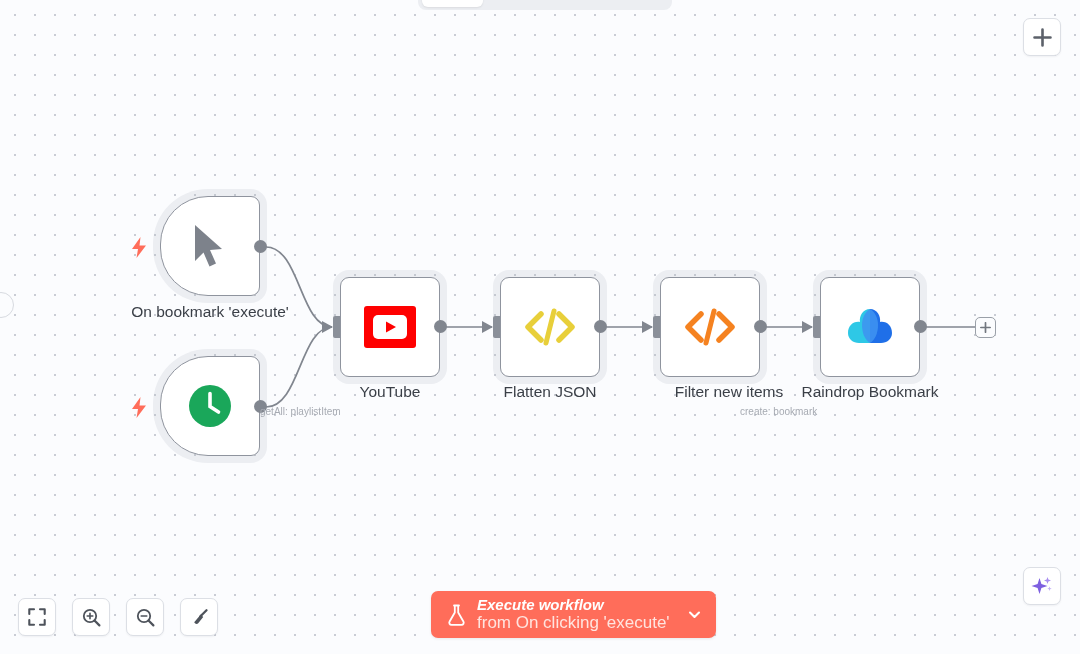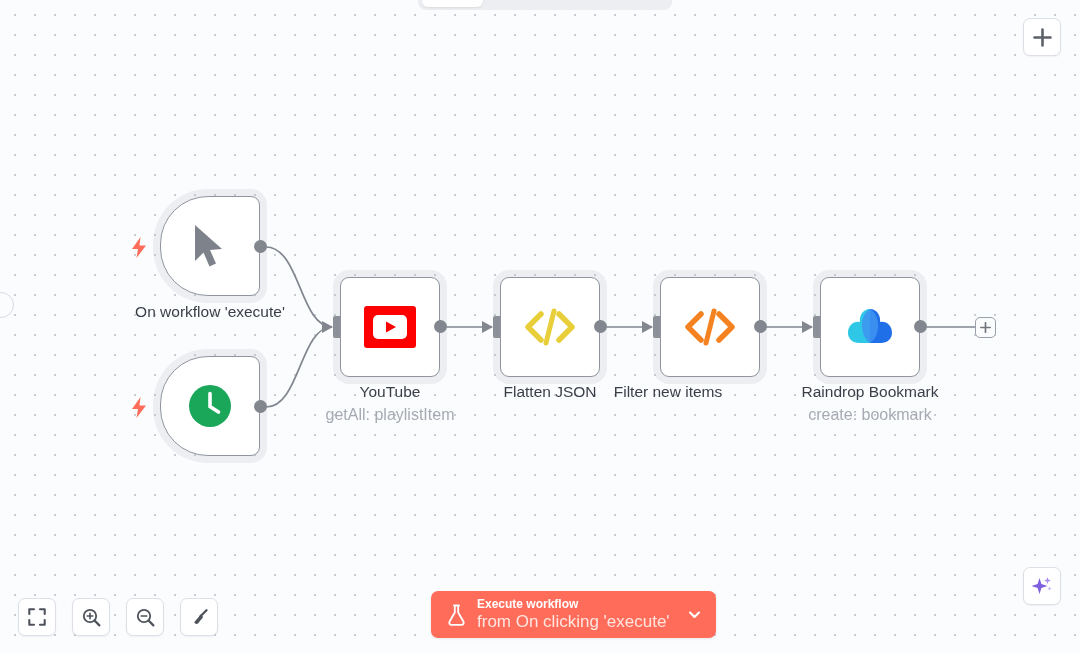--- a/index.html
+++ b/index.html
@@ -98,21 +98,21 @@
     background: #ff6d5a;
     border-radius: 7px;
     display: flex;
     align-items: center;
     padding: 0 14px 0 16px;
     gap: 11px;
     cursor: pointer;
     box-shadow: 0 1px 3px rgba(0,0,0,.08);
   }
   .execute-text { display: flex; flex-direction: column; line-height: 1.18; }
-  .execute-title { color: #ffffff; font-size: 12px; font-weight: 600; white-space: nowrap; }
+  .execute-title { color: #ffffff; font-size: 15px; font-weight: 600; white-space: nowrap; font-style: italic; }
   .execute-sub { color: #ffe4df; font-size: 17px; white-space: nowrap; }
   .execute-chevron { margin-left: 6px; display: flex; align-items: center; }
 
   
   .node {
     position: absolute;
     width: 100px;
     height: 100px;
     background: #ffffff;
     border: 1.6px solid #8f949e;
@@ -134,22 +134,22 @@
     text-align: center;
     font-size: 15.5px;
     color: #3a3f47;
     white-space: nowrap;
   }
   .node-sublabel {
     position: absolute;
     width: 260px;
     left: 50%;
     transform: translateX(-50%);
-    text-align: center;
-    font-size: 16px;
+    text-align: left;
+    font-size: 10px;
     color: #a6aab2;
     white-space: nowrap;
   }
 
   .bolt {
     position: absolute;
     display: flex;
     align-items: center;
     justify-content: center;
   }
@@ -225,21 +225,21 @@
       <svg width="16" height="21" viewBox="0 0 16 21">
         <path d="M9.5 0 L1 12 L7 12 L5.5 21 L15 8.5 L8.5 8.5 Z" fill="#ff6d5a"></path>
       </svg>
     </div>
     <div class="node trigger" style="left:160px; top:196px;">
       <svg width="40" height="46" viewBox="0 0 40 46">
         <path d="M5 2 L5 38 L13.5 29.5 L19.5 43.5 L26 40.5 L20 27 L32 26 Z" fill="#7d828b"></path>
       </svg>
     </div>
     <div class="out-dot" style="left:254px; top:240px;"></div>
-    <div class="node-label" style="left:210px; top:303px;">On workflow 'execute'</div>
+    <div class="node-label" style="left:210px; top:303px;">On bookmark 'execute'</div>
 
     <div class="bolt" style="left:128px; top:395px; width:22px; height:24px;">
       <svg width="16" height="21" viewBox="0 0 16 21">
         <path d="M9.5 0 L1 12 L7 12 L5.5 21 L15 8.5 L8.5 8.5 Z" fill="#ff6d5a"></path>
       </svg>
     </div>
     <div class="node trigger" style="left:160px; top:356px;">
       <svg width="46" height="46" viewBox="0 0 46 46">
         <circle cx="23" cy="23" r="21" fill="#1aa75a"></circle>
         <path d="M23 10.5 L23 23.5 L31.5 29" stroke="#ffffff" stroke-width="3.6" stroke-linecap="round" fill="none"></path>
@@ -272,21 +272,21 @@
 
     <div class="in-tab" style="left:653px; top:316px;"></div>
     <div class="node" style="left:660px; top:277px;">
       <svg width="52" height="42" viewBox="0 0 52 42">
         <path d="M17 8 L4 21 L17 34" stroke="#f58220" stroke-width="5.5" fill="none" stroke-linecap="round" stroke-linejoin="round"></path>
         <path d="M35 8 L48 21 L35 34" stroke="#f58220" stroke-width="5.5" fill="none" stroke-linecap="round" stroke-linejoin="round"></path>
         <path d="M30 5 L22 37" stroke="#f58220" stroke-width="5" fill="none" stroke-linecap="round"></path>
       </svg>
     </div>
     <div class="out-dot" style="left:754px; top:320px;"></div>
-    <div class="node-label" style="left:668px; top:383px;">Filter new items</div>
+    <div class="node-label" style="left:729px; top:383px;">Filter new items</div>
 
     <div class="in-tab" style="left:813px; top:316px;"></div>
     <div class="node" style="left:820px; top:277px;">
       <svg width="52" height="44" viewBox="0 0 52 44">
         <path d="M26 4 C33 4, 37 11, 36 17 C43 16, 48 21, 48 28 C48 34, 43 38, 37 38 L26 38 Z" fill="#1f6fe8"></path>
         <path d="M26 4 C19 4, 15 11, 16 17 C9 16, 4 21, 4 28 C4 34, 9 38, 15 38 L26 38 Z" fill="#2ec8e6"></path>
         <path d="M26 4 C31 7, 34 13, 34 20 C34 28, 31 35, 26 38 C21 35, 18 28, 18 20 C18 13, 21 7, 26 4 Z" fill="#3f93f0" opacity="0.88"></path>
       </svg>
     </div>
     <div class="out-dot" style="left:914px; top:320px;"></div>

